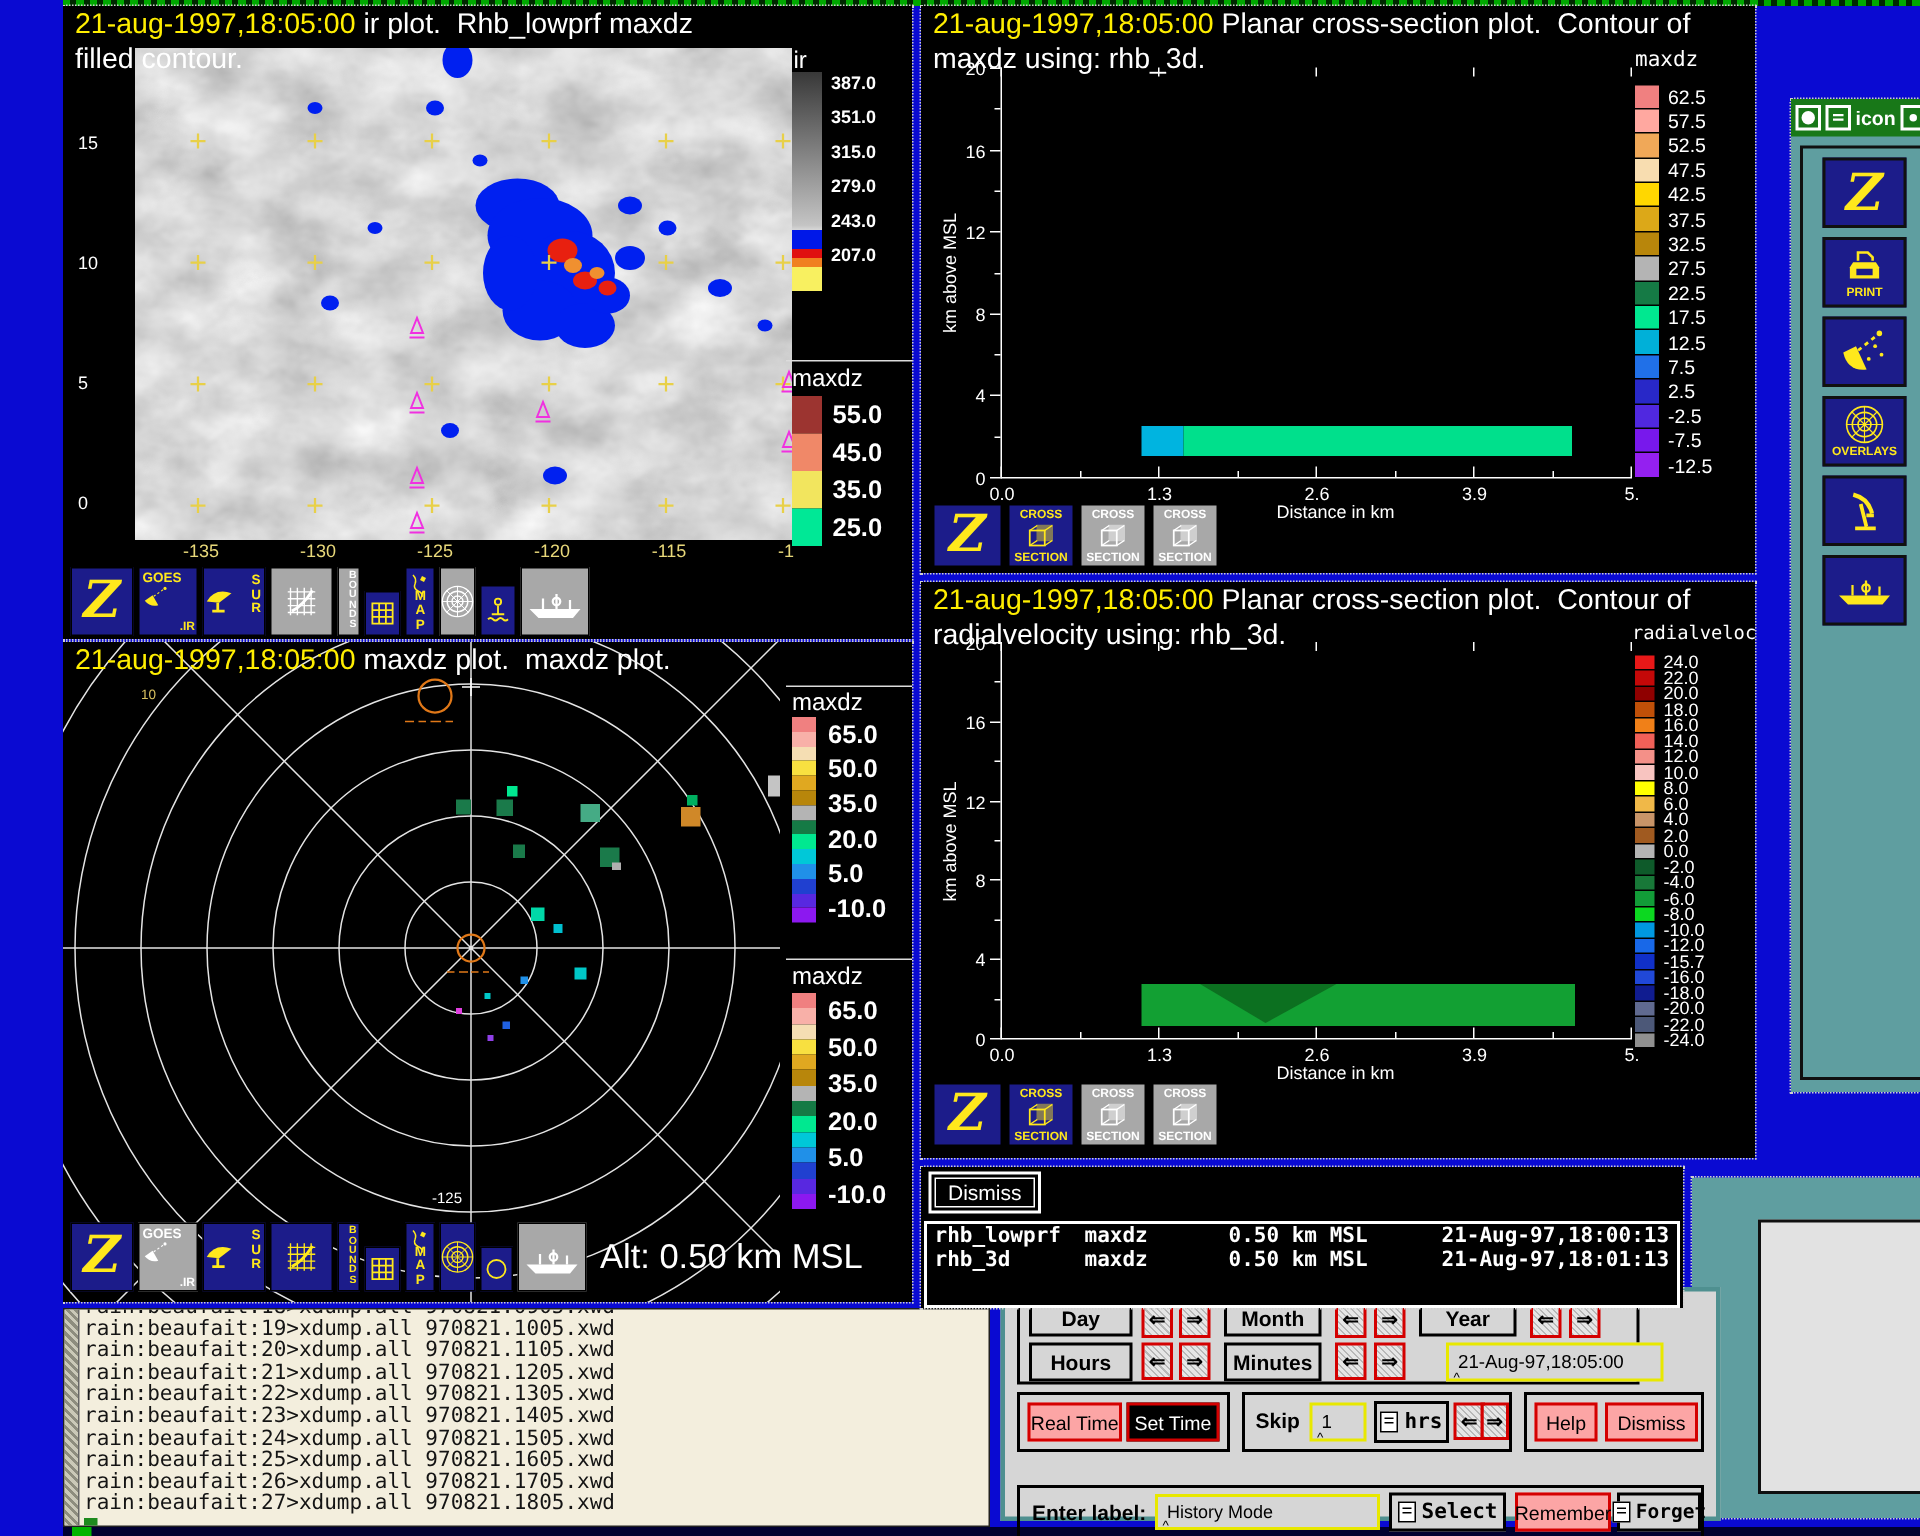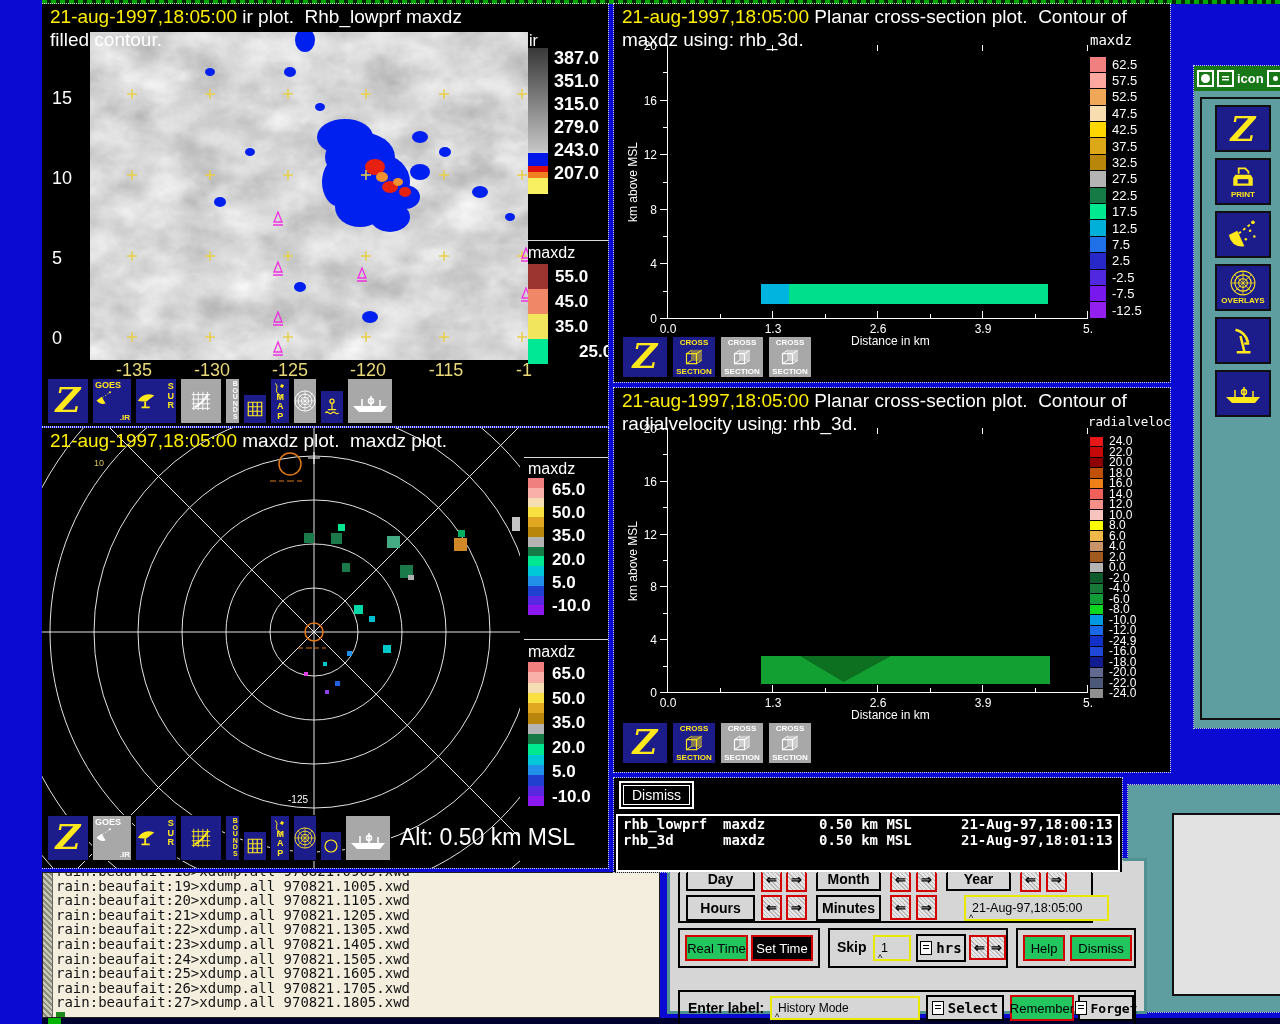--- a/index.html
+++ b/index.html
@@ -13,21 +13,21 @@
   #win-ir{left:0;top:4px;width:566px;height:422px;}
   #win-xsec1{left:572px;top:4px;width:556px;height:378px;}
   #win-xsec2{left:572px;top:388px;width:556px;height:384px;}
   #win-ppi{left:0;top:428px;width:566px;height:440px;}
   #top-strip{position:absolute;left:0;top:0;width:1280px;height:4px;
     background:repeating-linear-gradient(90deg,#00a800 0 5px,#002800 5px 9px);}
   #bottom-strip{position:absolute;left:0;top:1018px;width:1280px;height:6px;background:#000030;}
   #bottom-green{position:absolute;left:6px;top:1017px;width:13px;height:7px;background:#00b400;}
   
   #sat-image{position:absolute;left:48px;top:28px;width:438px;height:328px;}
-  .axlab{position:absolute;color:#fff;font-size:18px;}
+  .axlab{position:absolute;color:#fff;font-size:12px;}
   .axlab-x{color:#e8d87a;}
   
   .cb-label{position:absolute;color:#fff;font-size:16px;}
   .cb-sep{position:absolute;height:1px;background:#dcdcdc;}
   .cbrow{display:flex;align-items:center;}
   .cbsw{flex:none;}
   .cbval{color:#fff;white-space:pre;}
   
   .plot-area{position:absolute;border-left:1px solid #fff;border-bottom:1px solid #fff;background:#000;}
   .tick{position:absolute;background:#fff;}
@@ -85,21 +85,21 @@
      font-family:"DejaVu Sans Mono",monospace;font-weight:bold;font-size:14px;color:#fff;}
   .pd-row{display:grid;grid-template-columns:100px 96px 142px 1fr;padding-left:5px;line-height:16px;white-space:pre;}
   
   #time-dialog{position:absolute;left:625px;top:858px;width:480px;height:156px;background:#d6d6d6;border:3px solid #4f9090;box-sizing:border-box;z-index:20;}
   .grp{position:absolute;border:2px solid #000;box-sizing:border-box;}
   .lblbox{position:absolute;border:2px solid #000;background:#d6d6d6;font-weight:bold;font-size:14px;
           display:flex;align-items:center;justify-content:center;box-sizing:border-box;}
   .arrbtn{position:absolute;width:21px;height:25px;border:2px solid #d40000;box-sizing:border-box;
      background:repeating-linear-gradient(45deg,#b8b8b8 0 1px,#e6e6e6 1px 3px);
      display:flex;align-items:center;justify-content:center;font-size:13px;font-weight:bold;color:#000;}
-  .rbtn{position:absolute;border:2px solid #d40000;background:#22c55e;font-size:13px;color:#000;
+  .rbtn{position:absolute;border:2px solid #d40000;background:#fca5a5;font-size:13px;color:#000;
      display:flex;align-items:center;justify-content:center;box-sizing:border-box;}
   .rbtn.inv{background:#000;color:#fff;}
   .yfield{position:absolute;border:2px solid #e8e800;background:#d6d6d6;font-size:12.5px;color:#000;
      display:flex;align-items:center;padding-left:6px;box-sizing:border-box;white-space:pre;}
   .yfield::after{content:"^";position:absolute;left:3px;bottom:-4px;font-size:9px;}
   .mbtn{position:absolute;border:2px solid #000;background:#d6d6d6;font-family:"DejaVu Sans Mono",monospace;
      font-weight:bold;font-size:14px;display:flex;align-items:center;gap:4px;padding:0 4px;box-sizing:border-box;justify-content:center;}
   .mini-doc{width:10px;height:12px;border:1px solid #000;flex:none;
      background:linear-gradient(#000 0 0) 2px 3px/6px 1px no-repeat,
                 linear-gradient(#000 0 0) 2px 6px/6px 1px no-repeat,#fff;}
@@ -198,21 +198,21 @@
           <span class="cbval" style="margin-left: 7px; font-size: 17px; font-weight: bold;">55.0</span>
         </div>
         <div class="cbrow" style="height: 25px;">
           <span class="cbsw" style="width: 20px; height: 25px; background: rgb(240, 136, 104);"></span>
           <span class="cbval" style="margin-left: 7px; font-size: 17px; font-weight: bold;">45.0</span>
         </div>
         <div class="cbrow" style="height: 25px;">
           <span class="cbsw" style="width: 20px; height: 25px; background: rgb(242, 229, 94);"></span>
           <span class="cbval" style="margin-left: 7px; font-size: 17px; font-weight: bold;">35.0</span>
         </div>
-        <div class="cbrow" style="height: 25px; gap: 24px;">
+        <div class="cbrow" style="height: 25px;">
           <span class="cbsw" style="width: 20px; height: 25px; background: rgb(0, 232, 150);"></span>
           <span class="cbval" style="margin-left: 7px; font-size: 17px; font-weight: bold;">25.0</span>
         </div>
       </div>
     <div class="map-toolbar" id="tb-ir" style="left:5px;top:374px;">
         <div class="tbb navy" style="width: 42px; height: 46px;">
           <span class="zglyph">Z</span>
         </div>
         <div class="tbb navy" style="width: 40px; height: 46px;">
           <span class="goes-t">GOES</span>
@@ -574,21 +574,21 @@
         <div class="cbrow" style="height: 10.5px;">
           <span class="cbsw" style="width: 13px; height: 9.5px; background: rgb(0, 152, 224);"></span>
           <span class="cbval" style="margin-left: 6px; font-size: 12px;">-10.0</span>
         </div>
         <div class="cbrow" style="height: 10.5px;">
           <span class="cbsw" style="width: 13px; height: 9.5px; background: rgb(24, 104, 232);"></span>
           <span class="cbval" style="margin-left: 6px; font-size: 12px;">-12.0</span>
         </div>
         <div class="cbrow" style="height: 10.5px;">
           <span class="cbsw" style="width: 13px; height: 9.5px; background: rgb(16, 48, 200);"></span>
-          <span class="cbval" style="margin-left: 6px; font-size: 12px;">-24.9</span>
+          <span class="cbval" style="margin-left: 6px; font-size: 12px;">-15.7</span>
         </div>
         <div class="cbrow" style="height: 10.5px;">
           <span class="cbsw" style="width: 13px; height: 9.5px; background: rgb(32, 72, 216);"></span>
           <span class="cbval" style="margin-left: 6px; font-size: 12px;">-16.0</span>
         </div>
         <div class="cbrow" style="height: 10.5px;">
           <span class="cbsw" style="width: 13px; height: 9.5px; background: rgb(16, 28, 144);"></span>
           <span class="cbval" style="margin-left: 6px; font-size: 12px;">-18.0</span>
         </div>
         <div class="cbrow" style="height: 10.5px;">

